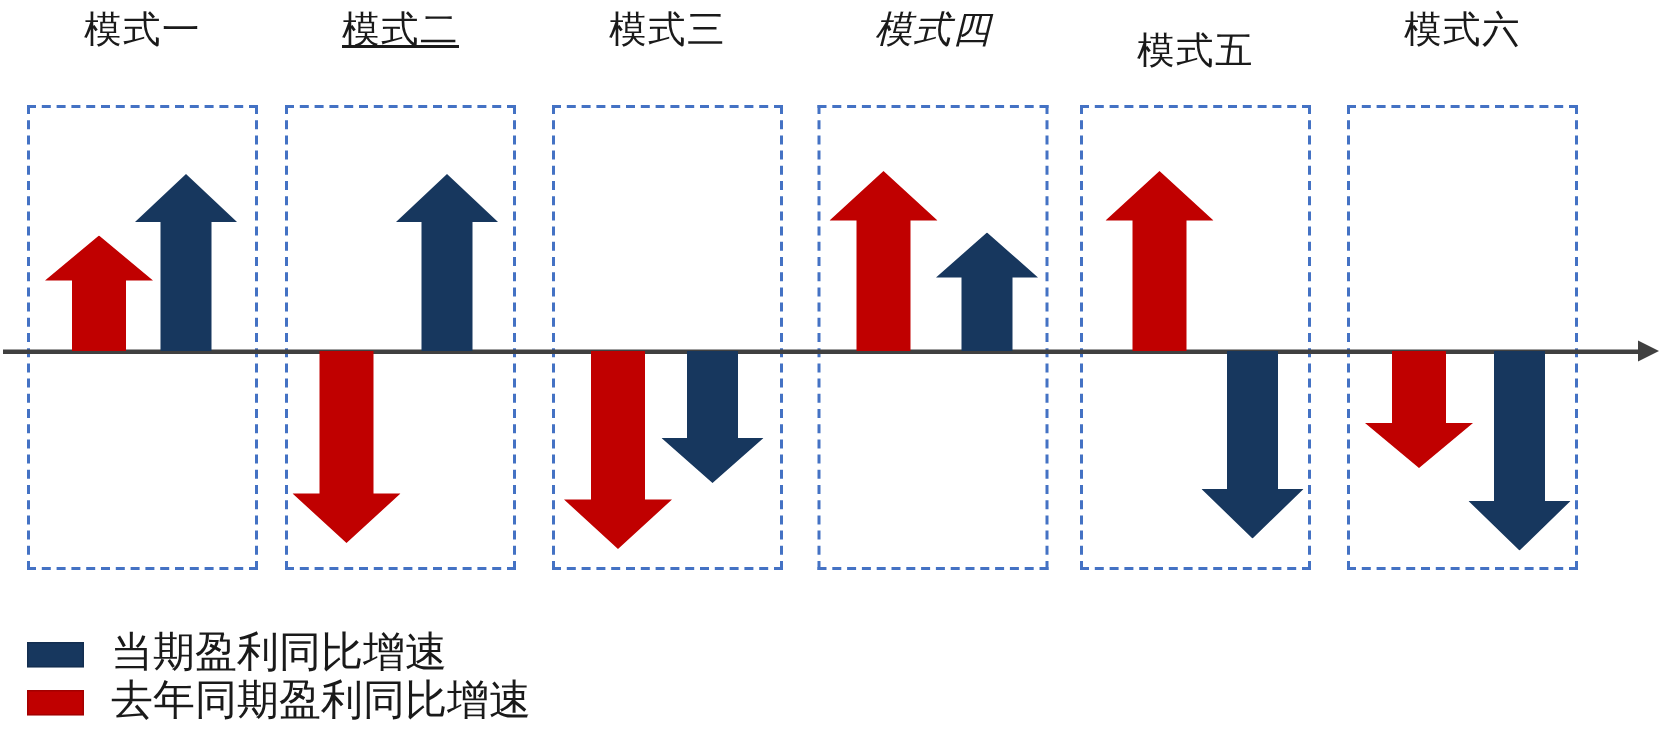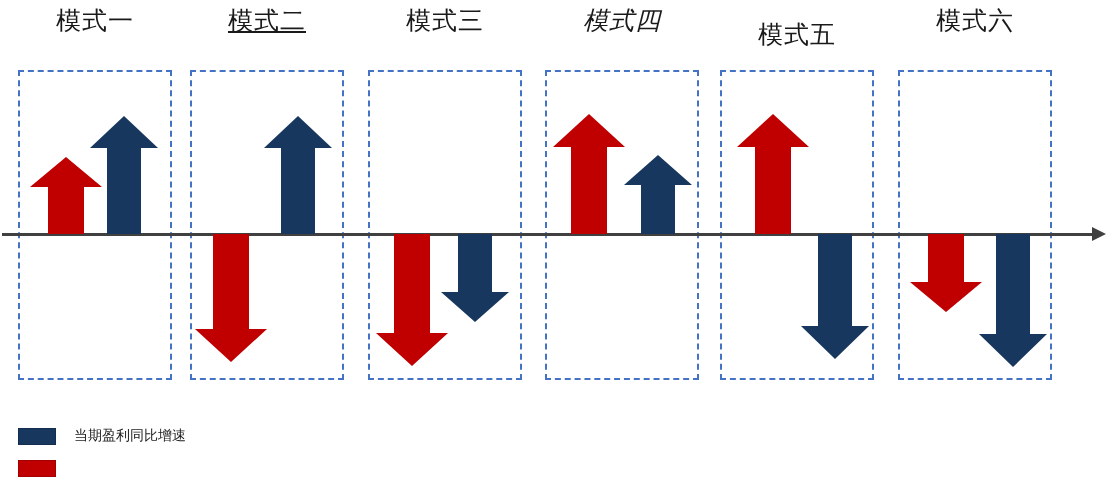--- a/index.html
+++ b/index.html
@@ -87,21 +87,21 @@
   }
   .legend-swatch {
     width: 38px;
     height: 17px;
     flex: 0 0 auto;
     border: 1px solid rgba(0,0,0,0.15);
     box-sizing: border-box;
   }
   .legend-label {
     margin-left: 18px;
-    font-size: 14px;
+    font-size: 28px;
     line-height: 24px;
     color: #1a1a1a;
     white-space: nowrap;
     font-family: "Liberation Serif", "DejaVu Serif", serif;
   }
 </style>
 </head>
 <body>
 
 <div id="figure">
@@ -190,16 +190,17 @@
       </div>
     </div>
 
   <div id="legend">
       <div class="legend-row">
         <span class="legend-swatch" style="background: rgb(23, 55, 94);"></span>
         <span class="legend-label">当期盈利同比增速</span>
       </div>
       <div class="legend-row">
         <span class="legend-swatch" style="background: rgb(192, 0, 0);"></span>
+        <span class="legend-label">去年同期盈利同比增速</span>
       </div>
     </div>
 
 </div>
 
 </body></html>

